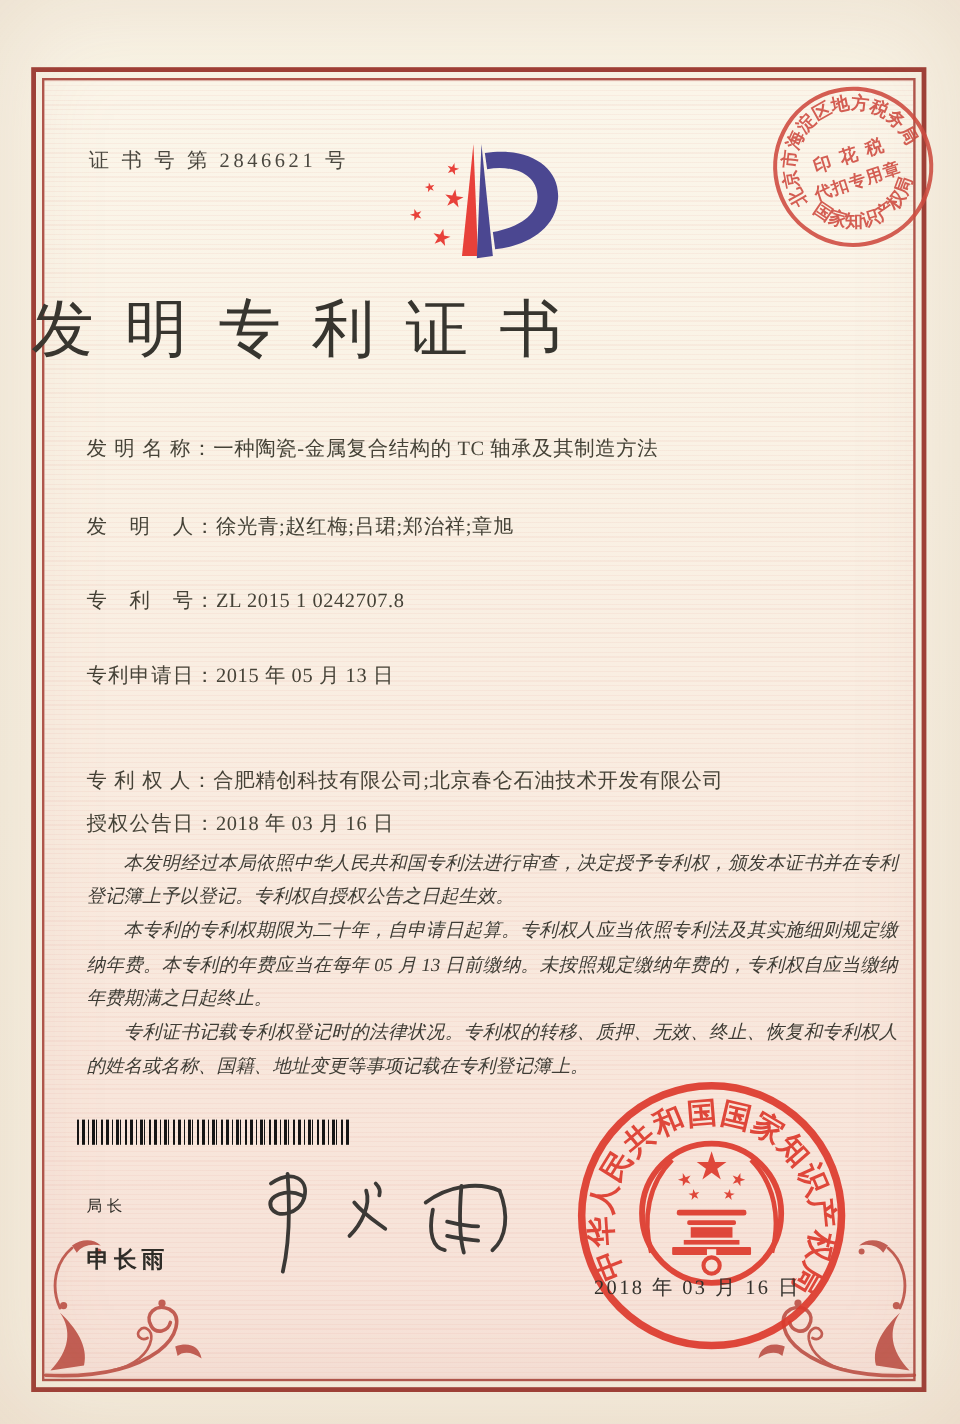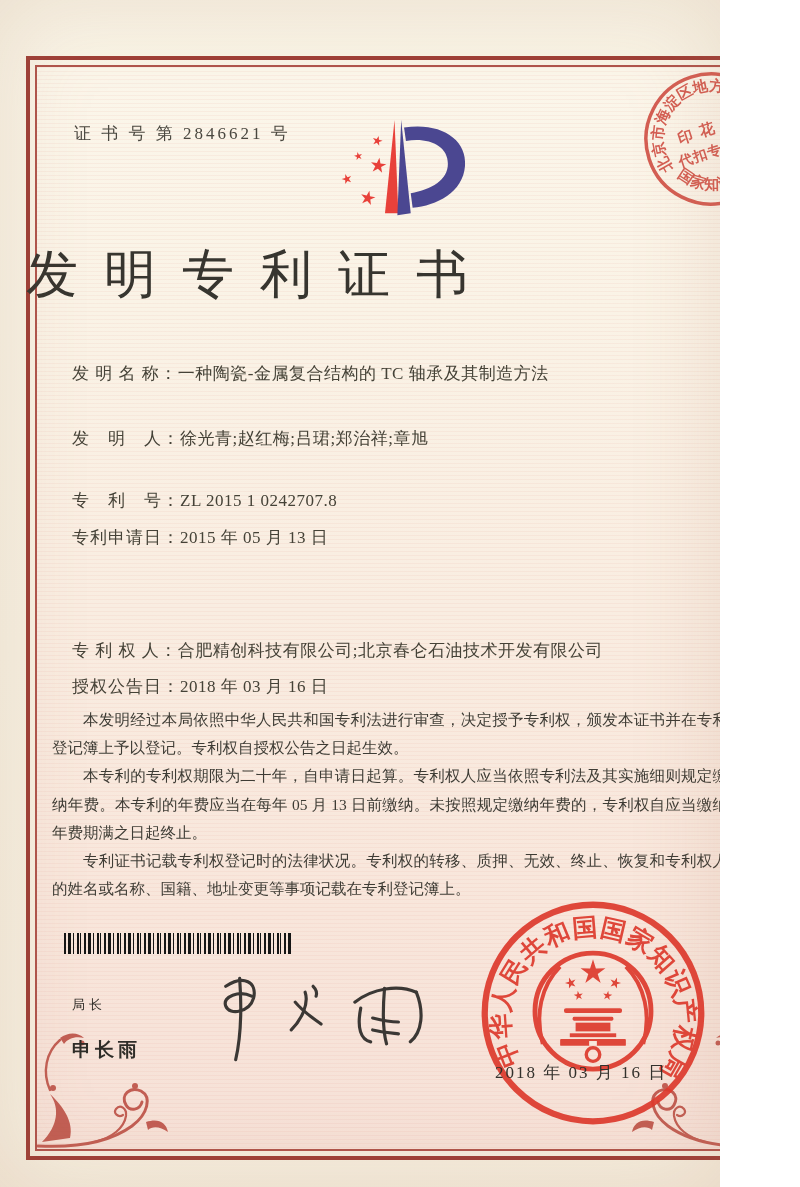--- a/index.html
+++ b/index.html
@@ -1,35 +1,35 @@
 <!DOCTYPE html>
 <html><head>
 <meta charset="utf-8">
 <style>
   html,body{margin:0;padding:0;}
-  .sheet{position:relative;width:720px;height:1187px;overflow:hidden;
+  .sheet{position:relative;width:800px;height:1187px;overflow:hidden;
     background:linear-gradient(160deg,#f9f4e6 0%,#f7f1e2 45%,#f5ecdc 100%);
     font-family:"Liberation Serif","DejaVu Serif",serif;color:#3d3b34;}
   .sheet::after{content:"";position:absolute;inset:0;pointer-events:none;
     box-shadow:inset 0 0 90px rgba(172,120,92,.18);}
   
   .frame-outer{position:absolute;left:26px;top:56px;width:746px;height:1104px;
     border:4px solid #9e3e36;box-sizing:border-box;}
   .frame-inner{position:absolute;inset:5px;border:2px solid #b0544b;box-sizing:border-box;
     background:
       repeating-linear-gradient(180deg,rgba(226,150,138,.10) 0 1px,rgba(255,255,255,0) 1px 4px),
       linear-gradient(180deg,#fbf6ea 0%,#faf3e6 22%,#f9ede1 50%,#f8e6db 78%,#f6e1d7 100%);}
   
   .cert-no{position:absolute;left:74px;top:122px;font-size:17px;letter-spacing:3px;color:#4a473f;}
   .title{position:absolute;left:0;right:0;top:240px;font-size:52px;
     letter-spacing:26px;padding-left:26px;color:#37352f;font-weight:400;}
   .field{position:absolute;left:72px;font-size:17px;color:#454237;letter-spacing:.5px;white-space:nowrap;text-align:center;}
   .field .lbl{letter-spacing:1px;}
-  .body-text{position:absolute;left:52px;top:706px;width:676px;font-size:15.5px;
-    line-height:1.82;color:#3e3c35;text-align:justify;}
+  .body-text{position:absolute;left:72px;top:706px;width:676px;font-size:15.5px;
+    line-height:1.82;color:#3e3c35;text-align:justify;font-style:italic;}
   .body-text p{margin:0;text-indent:2em;}
   
   .barcode{position:absolute;left:64px;top:933px;width:228px;height:21px;
     background:repeating-linear-gradient(90deg,
       #151515 0 2px,transparent 2px 4px,#151515 4px 7px,transparent 7px 9px,
       #151515 9px 10px,transparent 10px 13px,#151515 13px 15px,transparent 15px 16px,
       #151515 16px 17px,transparent 17px 20px);}
   .director-label{position:absolute;left:72px;top:996px;font-size:13px;letter-spacing:4px;color:#2f2d28;}
   .director-name{position:absolute;left:72px;top:1037px;font-size:19px;letter-spacing:4px;color:#2f2d28;font-weight:bold;}
   .signature{position:absolute;left:196px;top:968px;width:258px;height:102px;}
@@ -127,21 +127,21 @@
 
   <div class="field" style="top:362px">
     <span class="lbl">发 明 名 称：</span><span>一种陶瓷-金属复合结构的 TC 轴承及其制造方法</span>
   </div>
   <div class="field" style="top:427px">
     <span class="lbl">发　明　人：</span><span>徐光青;赵红梅;吕珺;郑治祥;章旭</span>
   </div>
   <div class="field" style="top:489px">
     <span class="lbl">专　利　号：</span><span>ZL 2015 1 0242707.8</span>
   </div>
-  <div class="field" style="top:526px">
+  <div class="field" style="top:551px">
     <span class="lbl">专利申请日：</span><span>2015 年 05 月 13 日</span>
   </div>
   <div class="field" style="top:639px">
     <span class="lbl">专 利 权 人：</span><span>合肥精创科技有限公司;北京春仑石油技术开发有限公司</span>
   </div>
   <div class="field" style="top:675px">
     <span class="lbl">授权公告日：</span><span>2018 年 03 月 16 日</span>
   </div>
 
   <div class="body-text">

